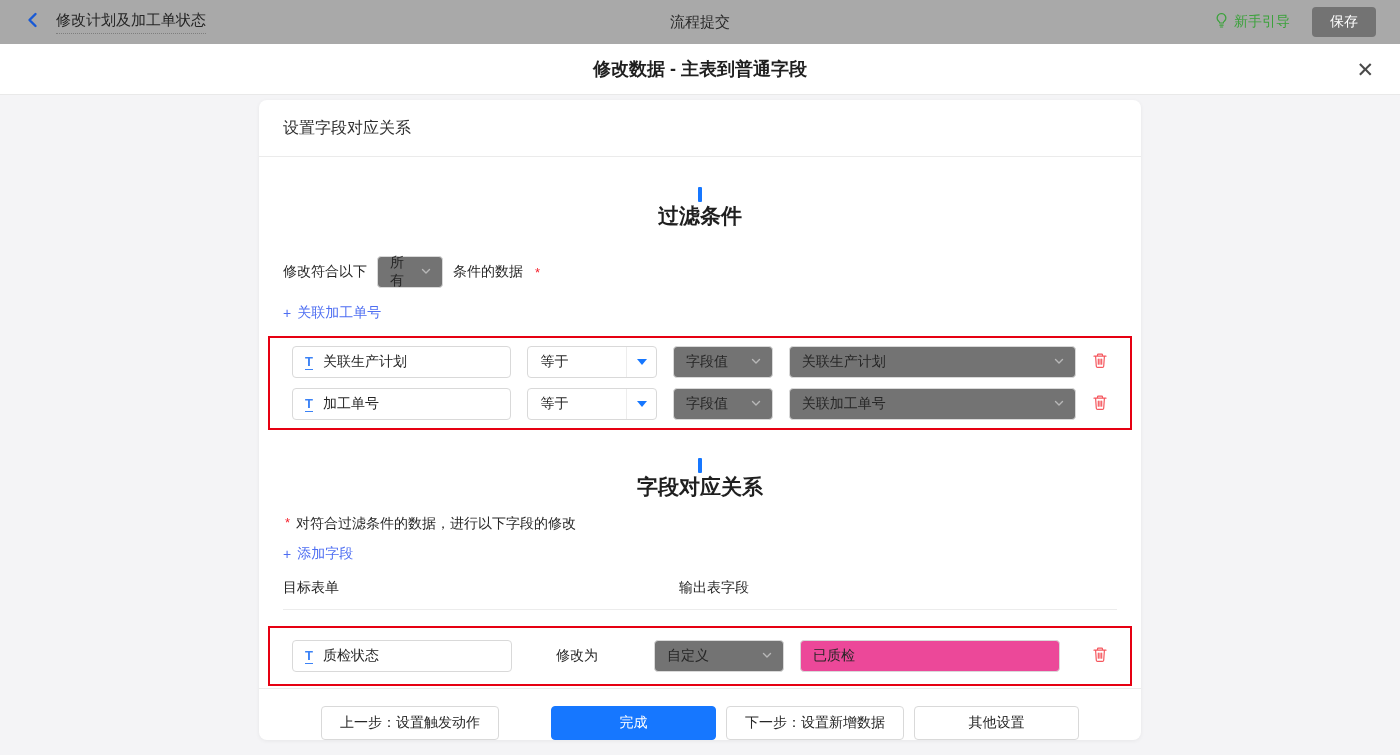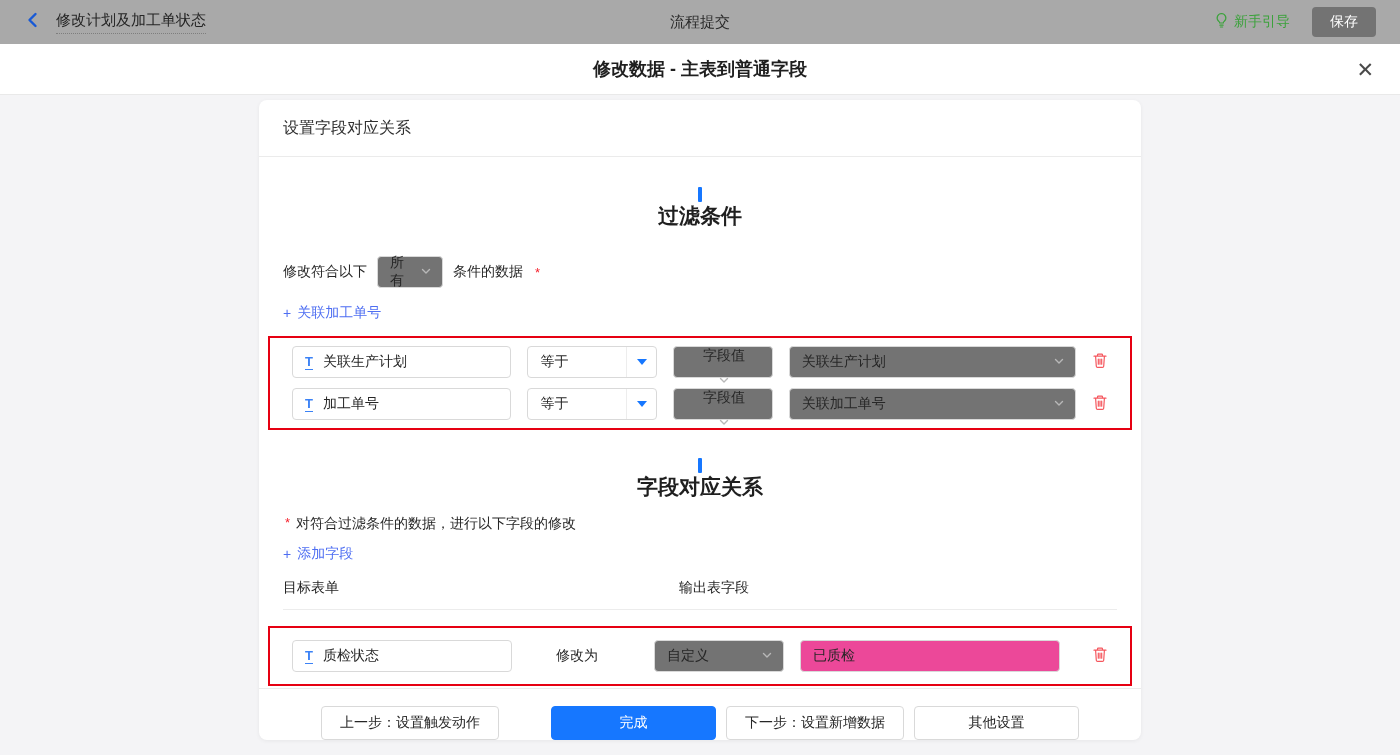--- a/index.html
+++ b/index.html
@@ -57,21 +57,21 @@
     border:1px solid #d9d9d9; border-radius:4px; padding:0 12px; font-size:14px; color:#262626; }
   .t-icon { color:#3b82f6; font-weight:600; font-size:13px; line-height:1;
     border-bottom:1.5px solid #3b82f6; padding-bottom:1px; }
   .op-box { display:flex; align-items:center; width:130px; height:32px;
     border:1px solid #d9d9d9; border-radius:4px; background:#fff; cursor:pointer; }
   .op-text { flex:1; padding-left:12px; font-size:14px; color:#262626; }
   .op-caret-zone { width:30px; height:100%; display:flex; align-items:center;
     justify-content:center; border-left:1px solid #ededed; }
   .caret-down { width:0; height:0; border-left:5px solid transparent;
     border-right:5px solid transparent; border-top:6px solid #1677ff; }
-  .vtype-select { width:100px;flex-direction:column; }
+  .vtype-select { width:100px; }
   .value-select { width:288px; }
   .trash-btn { margin-left:auto; display:flex; align-items:center; cursor:pointer; }
 
   .note-line { display:flex; align-items:flex-start; gap:6px; font-size:14px; color:#262626; }
   .table-head { display:flex; font-size:14px; color:#1f1f1f;
     border-bottom:1px solid #ececec; padding-bottom:12px; }
   .col-output { margin-left:340px; }
 
   .map-row { display:flex; align-items:center; }
   .map-action { font-size:14px; color:#262626; margin:0 56px 0 44px; }

